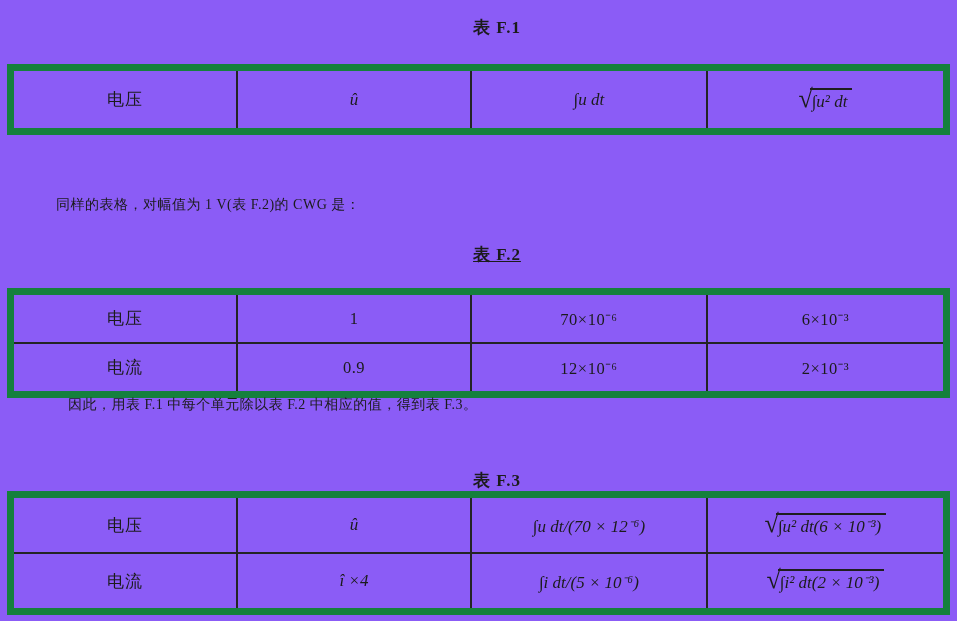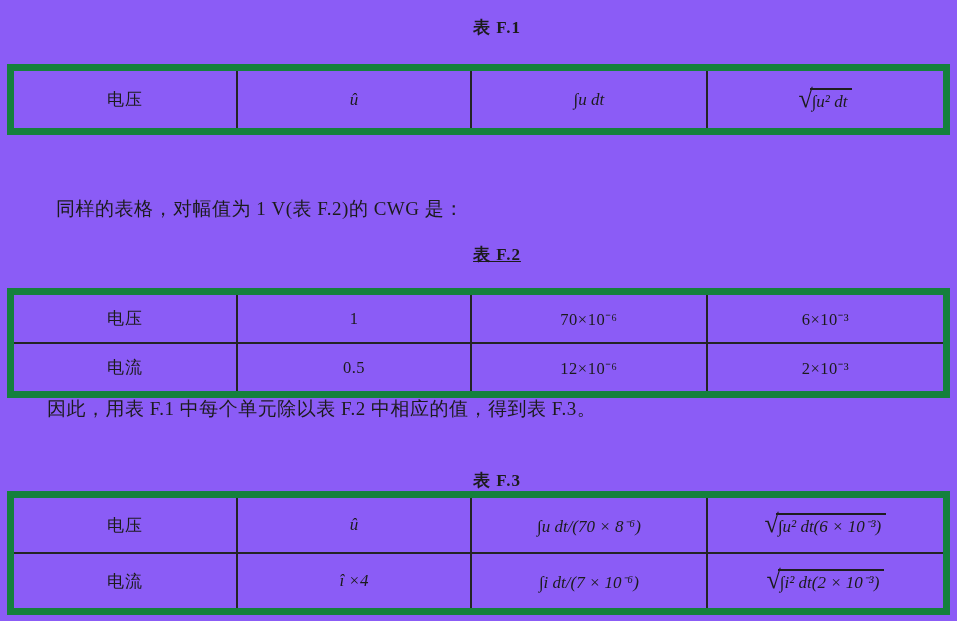--- a/index.html
+++ b/index.html
@@ -18,21 +18,21 @@
   }
   .tbl-title{
     position:absolute;left:0;width:100%;
     text-align:center;
     font-weight:700;
     font-size:17px;
     letter-spacing:1px;
   }
   .para{
     position:absolute;
-    font-size:19px;
+    font-size:14px;
     letter-spacing:0.5px;
     white-space:nowrap;
   }
   table.doc{
     position:absolute;
     left:7px;
     width:943px;
     border-collapse:collapse;
     table-layout:fixed;
     background:transparent;
@@ -122,54 +122,54 @@
       </colgroup>
     <tbody>
         <tr>
       <td><span class="lab">电压</span></td>
       <td><span class="num">1</span></td>
       <td><span class="num">70×10⁻⁶</span></td>
       <td><span class="num">6×10⁻³</span></td>
     </tr>
     <tr>
       <td><span class="lab">电流</span></td>
-      <td><span class="num">0.5</span></td>
+      <td><span class="num">0.9</span></td>
       <td><span class="num">12×10⁻⁶</span></td>
       <td><span class="num">2×10⁻³</span></td>
     </tr>
   </tbody>
     </table>
 
-  <div class="para" style="top:396px;left:47px;">因此，用表 F.1 中每个单元除以表 F.2 中相应的值，得到表 F.3。</div>
+  <div class="para" style="top:396px;left:68px;">因此，用表 F.1 中每个单元除以表 F.2 中相应的值，得到表 F.3。</div>
 
   <div class="tbl-title" style="top:449px;margin-top:20px;">表 F.3</div>
 
   <table class="doc t3" style="top:491px;">
     <colgroup>
         <col style="width:24.2%">
         <col style="width:25%">
         <col style="width:25.2%">
         <col style="width:25.6%">
       </colgroup>
     <tbody>
         <tr>
       <td><span class="lab">电压</span></td>
       <td><span class="fm">û</span></td>
-      <td><span class="fm">∫u dt/(70 × 8⁻⁶)</span></td>
+      <td><span class="fm">∫u dt/(70 × 12⁻⁶)</span></td>
       <td>
         <span class="sqrt">
           <span class="radical">√</span>
           <span class="vinc fm">∫u² dt(6 × 10⁻³)</span>
         </span>
       </td>
     </tr>
     <tr>
       <td><span class="lab">电流</span></td>
       <td><span class="fm">î ×4</span></td>
-      <td><span class="fm">∫i dt/(7 × 10⁻⁶)</span></td>
+      <td><span class="fm">∫i dt/(5 × 10⁻⁶)</span></td>
       <td>
         <span class="sqrt">
           <span class="radical">√</span>
           <span class="vinc fm">∫i² dt(2 × 10⁻³)</span>
         </span>
       </td>
     </tr>
   </tbody>
     </table>
 

